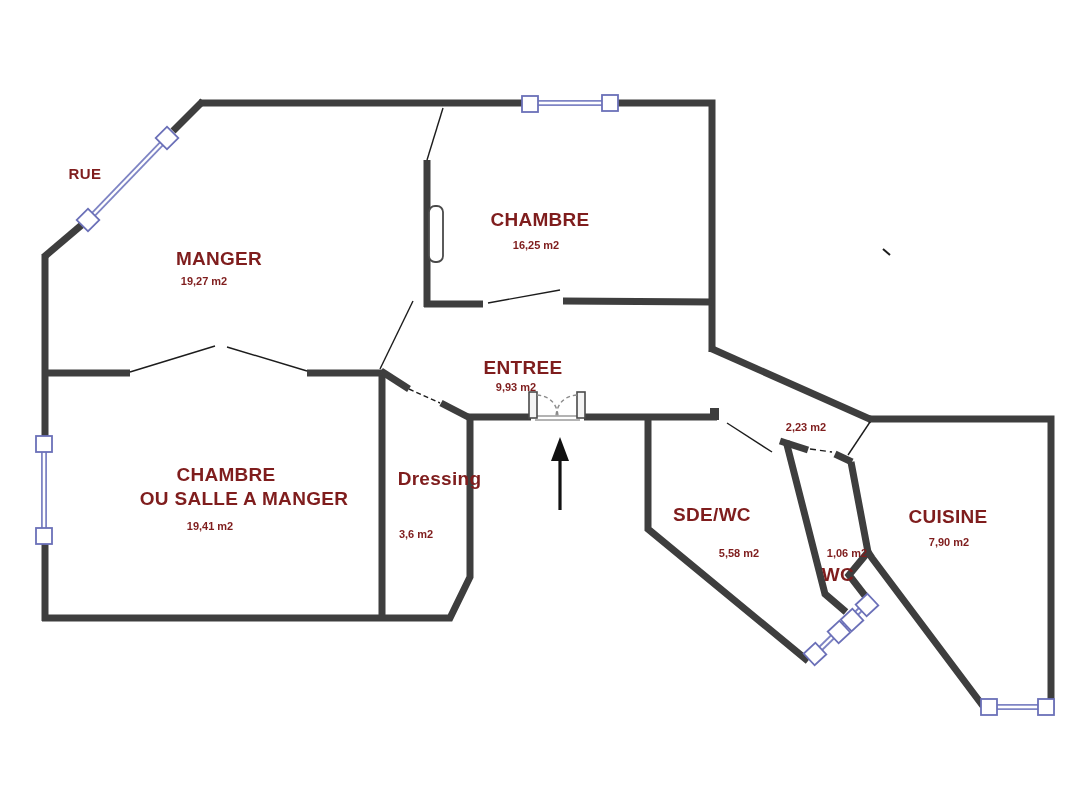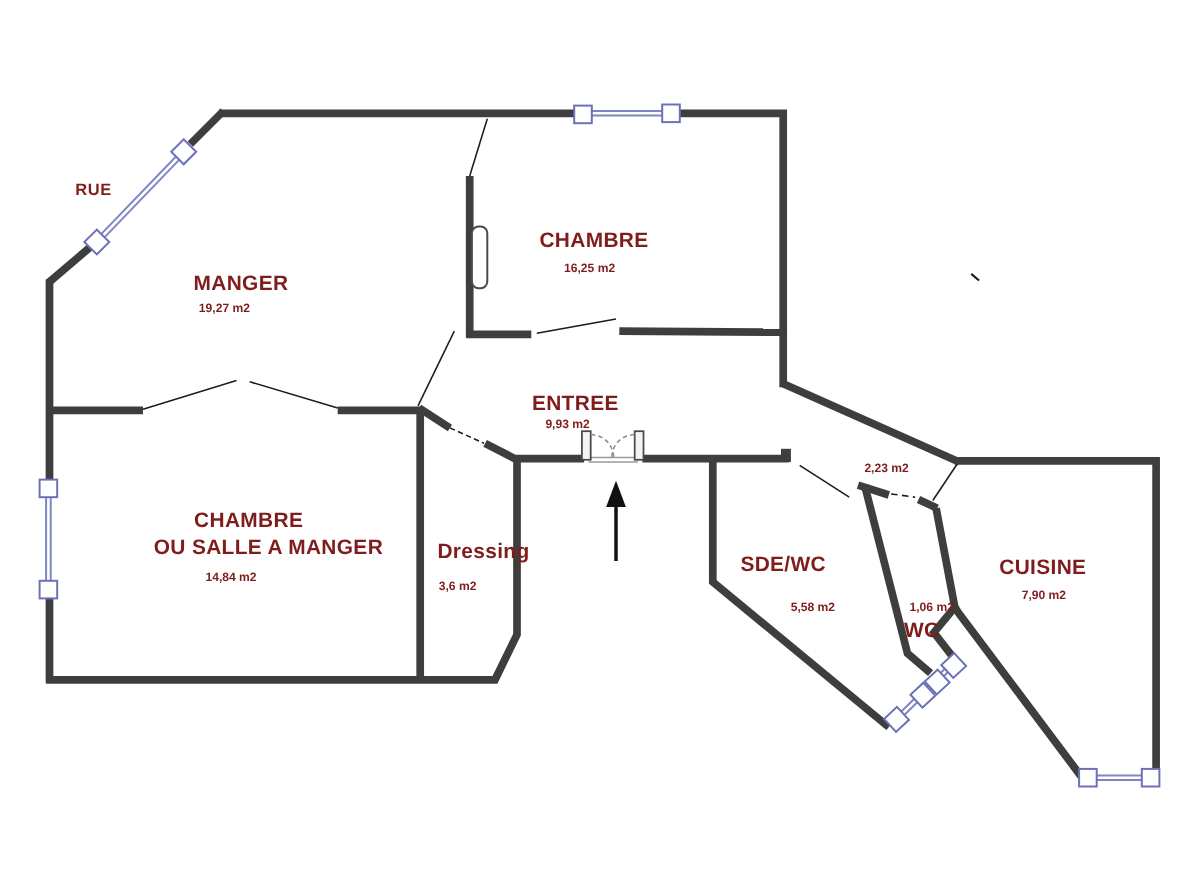--- a/index.html
+++ b/index.html
@@ -139,23 +139,23 @@
   <div class="lbl room-area" style="left:204px;top:281px;">19,27 m2</div>
 
   <div class="lbl room-name" style="left:540px;top:219px;">CHAMBRE</div>
   <div class="lbl room-area" style="left:536px;top:245px;">16,25 m2</div>
 
   <div class="lbl room-name" style="left:523px;top:367px;">ENTREE</div>
   <div class="lbl room-area" style="left:504px;top:387px;margin-left:12px;">9,93 m2</div>
 
   <div class="lbl room-name" style="left:226px;top:474px;">CHAMBRE</div>
   <div class="lbl room-name" style="left:244px;top:498px;">OU SALLE A MANGER</div>
-  <div class="lbl room-area" style="left:210px;top:526px;">14,84 m2</div>
+  <div class="lbl room-area" style="left:210px;top:526px;">19,41 m2</div>
 
-  <div class="lbl room-name" style="left:421px;top:502px;padding-left:37px;">Dressing</div>
+  <div class="lbl room-name" style="left:421px;top:478px;padding-left:37px;">Dressing</div>
   <div class="lbl room-area" style="left:416px;top:534px;">3,6 m2</div>
 
   <div class="lbl room-name" style="left:712px;top:514px;">SDE/WC</div>
   <div class="lbl room-area" style="left:739px;top:553px;">5,58 m2</div>
 
   <div class="lbl room-name" style="left:838px;top:530px;margin-top:44px;">WC</div>
   <div class="lbl room-area" style="left:847px;top:553px;">1,06 m2</div>
 
   <div class="lbl room-area" style="left:806px;top:427px;">2,23 m2</div>
 

